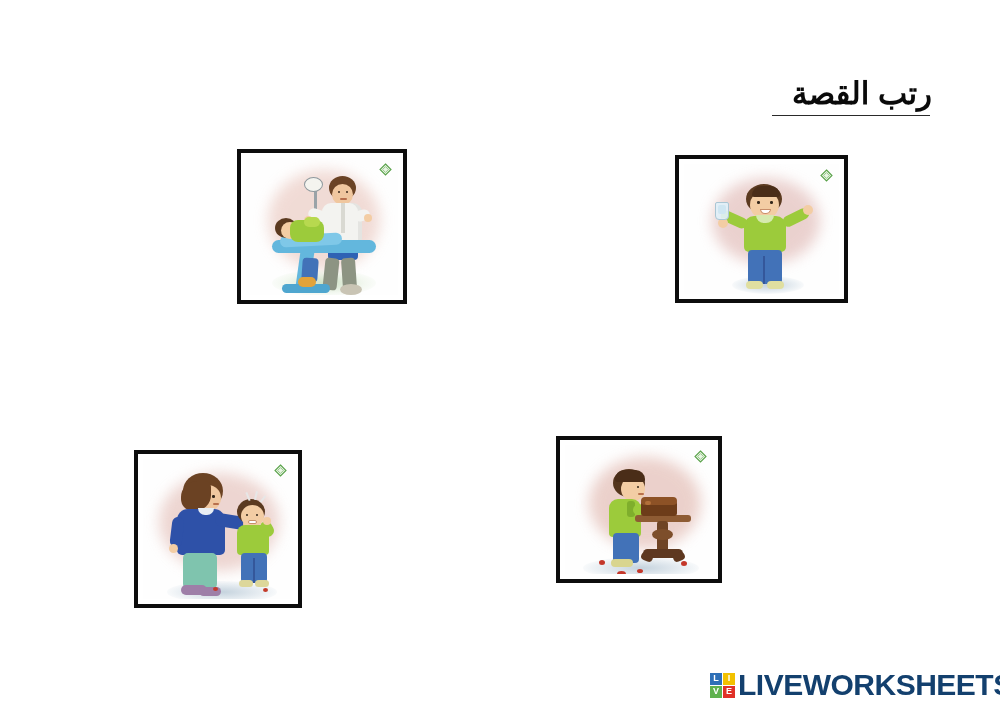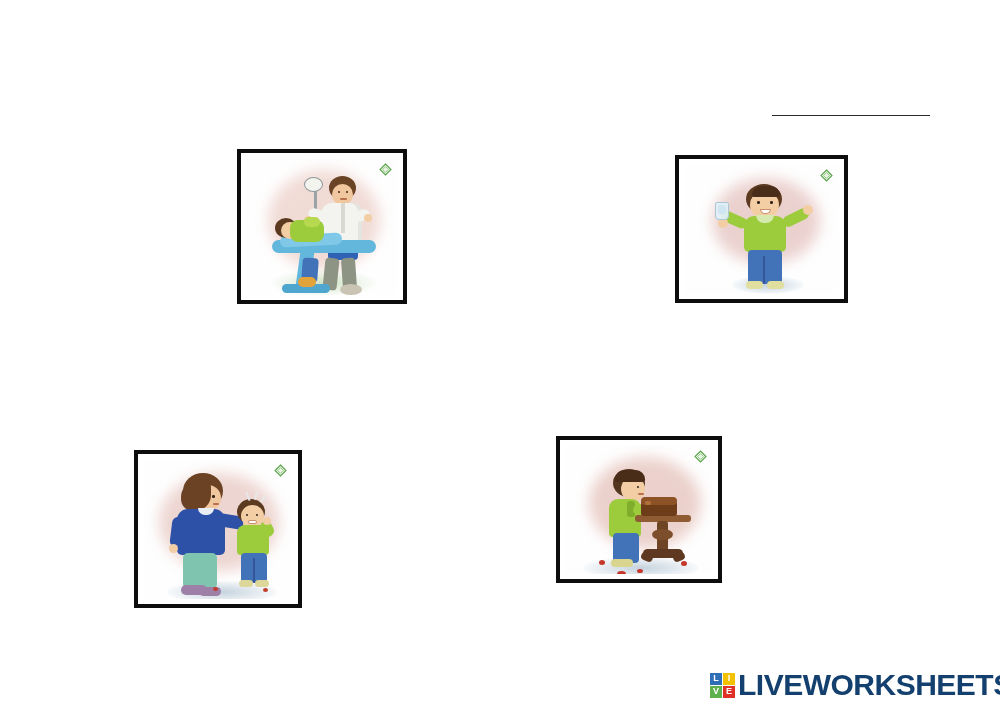--- a/index.html
+++ b/index.html
@@ -133,20 +133,21 @@
     letter-spacing: -0.5px;
     color: #13406e;
     line-height: 1;
   }
 </style>
 </head>
 <body>
 
 <div id="worksheet">
 
+  <div class="title">رتب القصة</div>
   <div class="title-underline"></div>
 
   <div class="card" id="card1" style="left:237px; top:149px; width:170px; height:155px;">
     <div class="card-inner">
 
       <span class="drag-marker">
         <svg width="13" height="13" viewBox="0 0 13 13">
           <polygon points="6.5,1 12,6.5 6.5,12 1,6.5" fill="#eaf4e6" stroke="#5aa24a" stroke-width="1.1"></polygon>
           <polygon points="6.5,3.6 9.4,6.5 6.5,9.4 3.6,6.5" fill="none" stroke="#8cc47e" stroke-width="0.9"></polygon>
         </svg>

